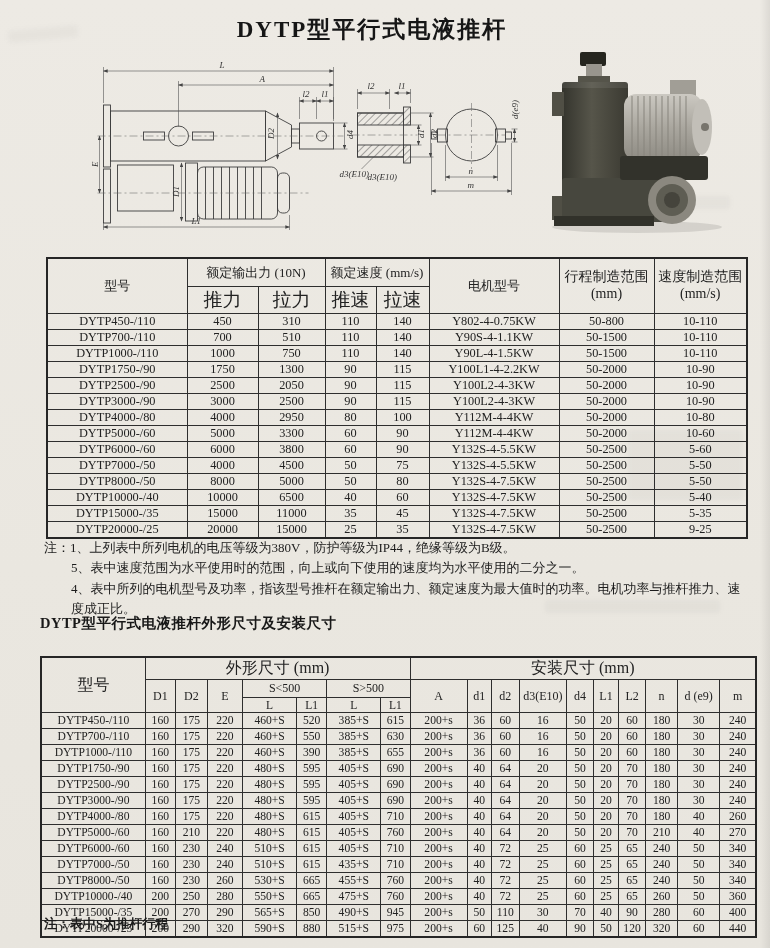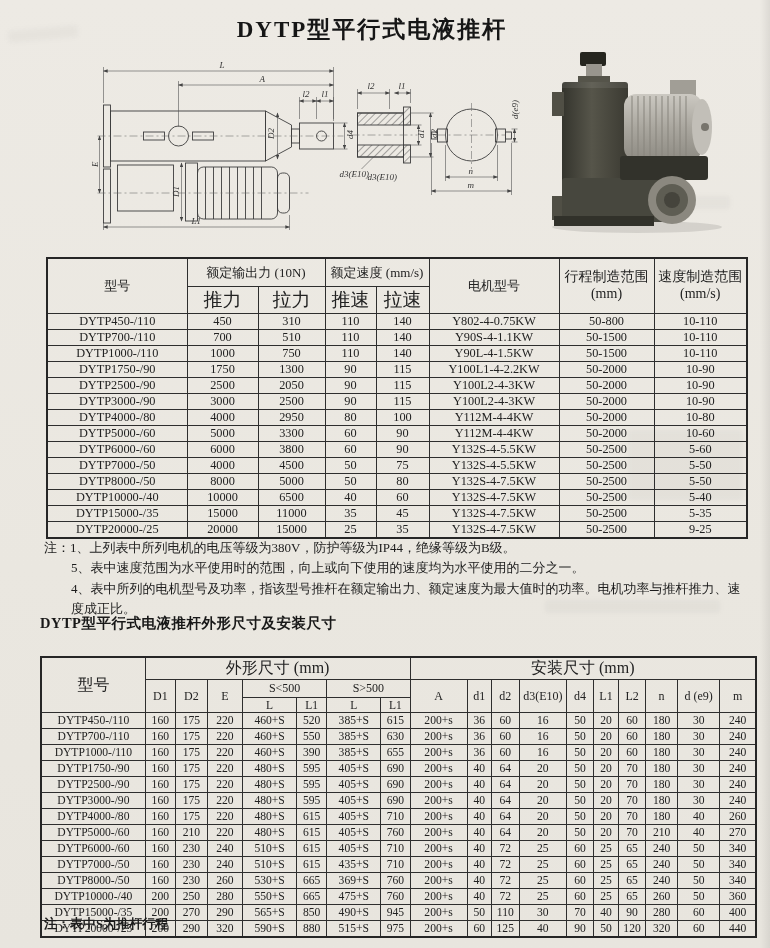--- a/index.html
+++ b/index.html
@@ -682,21 +682,21 @@
           <td>50</td>
           <td>340</td>
         </tr>
         <tr>
           <td>DYTP8000-/50</td>
           <td>160</td>
           <td>230</td>
           <td>260</td>
           <td>530+S</td>
           <td>665</td>
-          <td>369+S</td>
+          <td>455+S</td>
           <td>760</td>
           <td>200+s</td>
           <td>40</td>
           <td>72</td>
           <td>25</td>
           <td>60</td>
           <td>25</td>
           <td>65</td>
           <td>240</td>
           <td>50</td>

